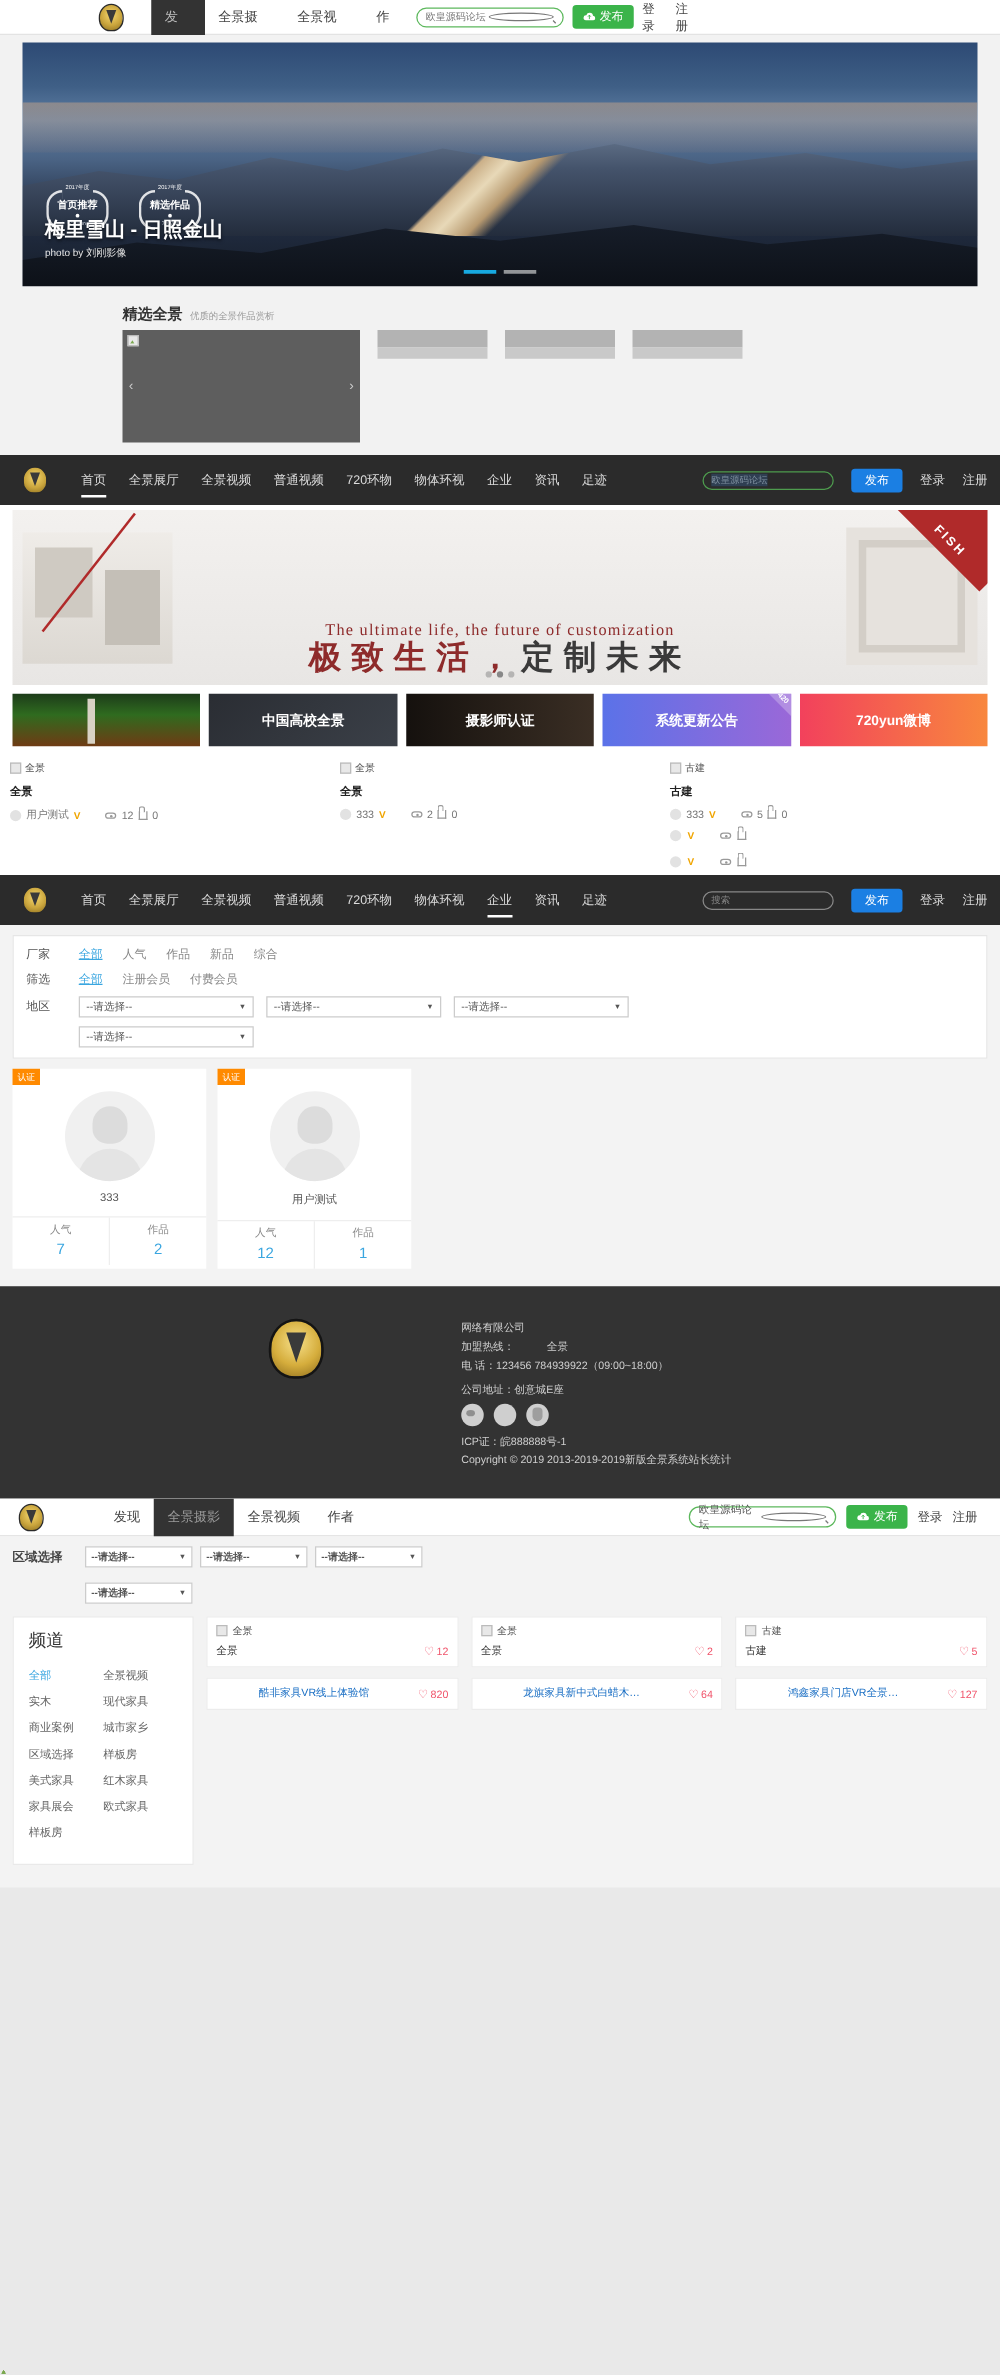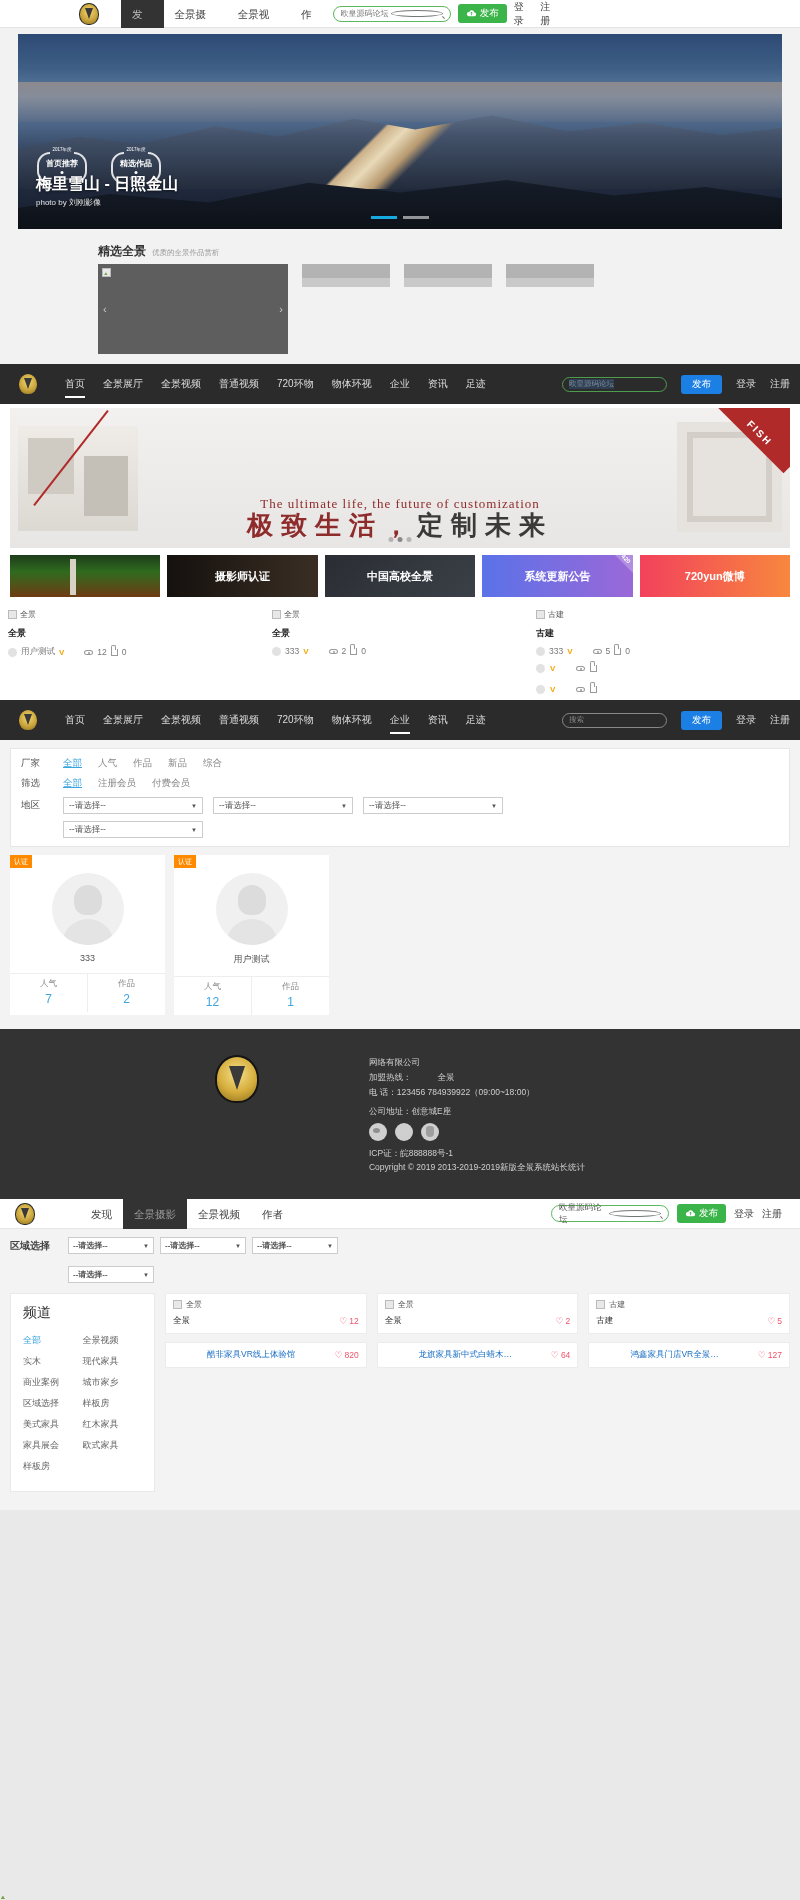--- a/index.html
+++ b/index.html
@@ -380,25 +380,25 @@
         <i></i>
         <i class="on"></i>
         <i></i>
       </div>
     </div>
 
     <div class="cards5">
       <div class="c5 rocket">
         <span></span>
       </div>
+      <div class="c5 uni">
+        <span>中国高校全景</span>
+      </div>
       <div class="c5 cam">
         <span>摄影师认证</span>
-      </div>
-      <div class="c5 uni">
-        <span>中国高校全景</span>
       </div>
       <div class="c5 sys">
         <span class="corner"></span>
         <span class="cnum">420</span>
         <span>系统更新公告</span>
       </div>
       <div class="c5 wb">
         <span>720yun微博</span>
       </div>
     </div>

